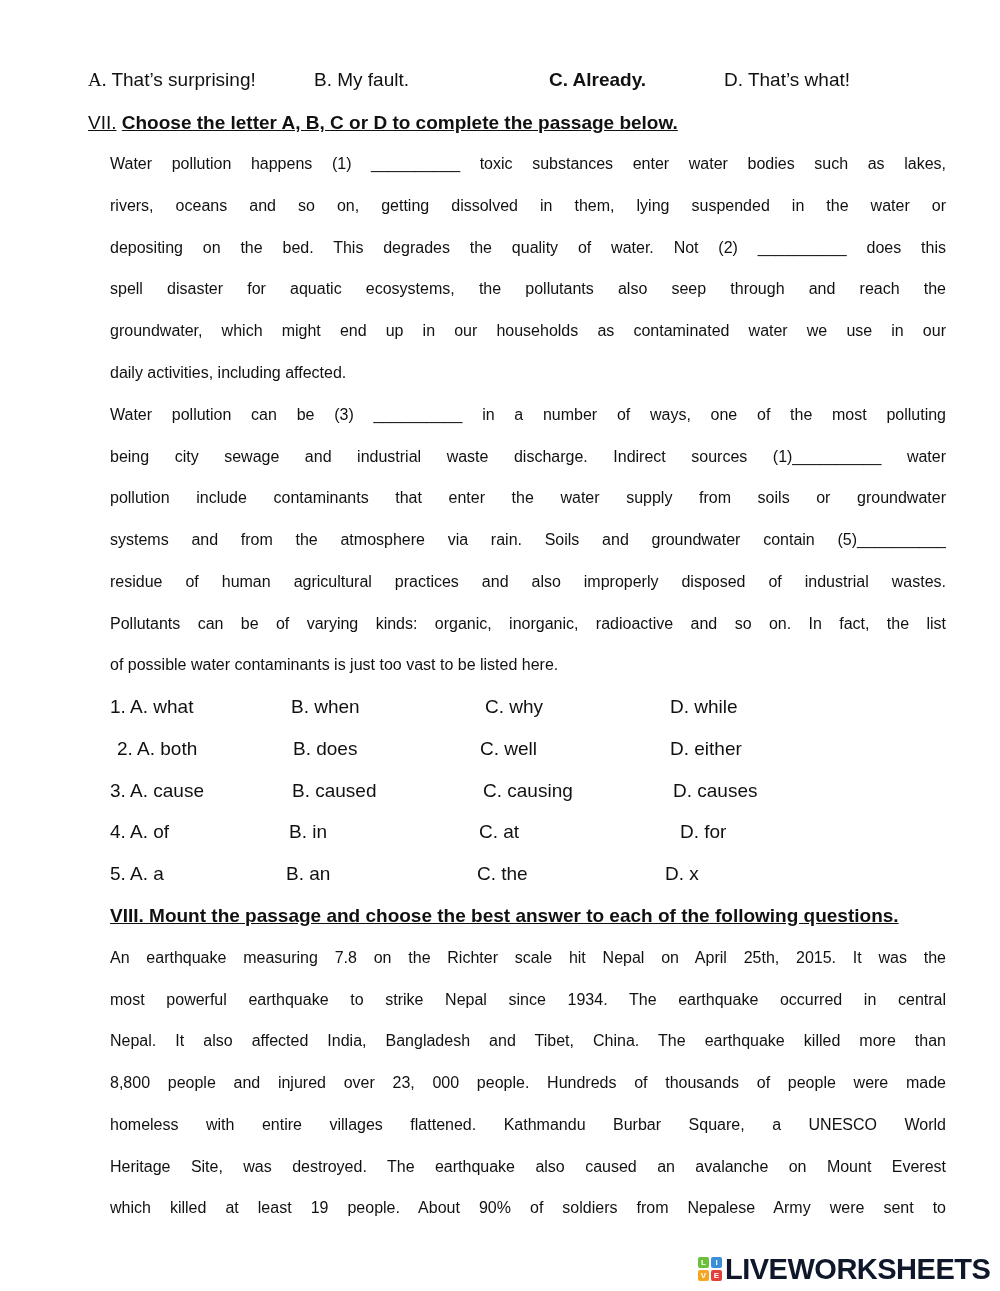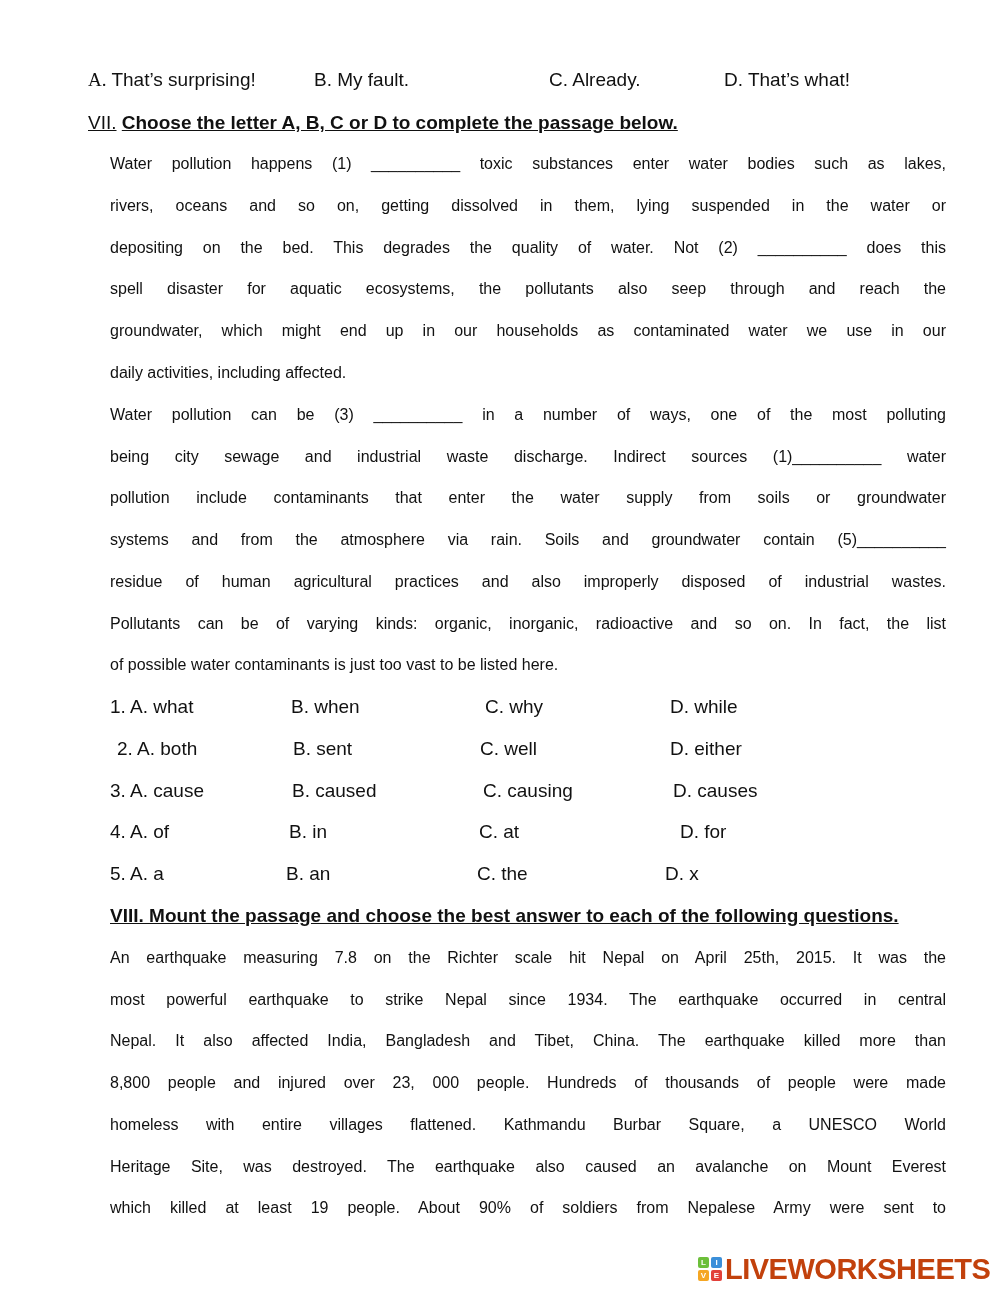--- a/index.html
+++ b/index.html
@@ -24,32 +24,32 @@
     display: grid; grid-template-columns: 11px 11px; grid-template-rows: 11px 11px; gap: 2px;
     margin-right: 3px;
   }
   .sq {
     width: 11px; height: 11px; border-radius: 2px; color: #fff;
     font-size: 8px; font-weight: bold; line-height: 11px; text-align: center;
     font-family: "Liberation Sans", sans-serif;
   }
   .logo-text {
     font-family: "Liberation Sans", sans-serif; font-weight: bold;
-    font-size: 29px; letter-spacing: -0.5px; color: #c2410c; line-height: 30px;
+    font-size: 29px; letter-spacing: -0.5px; color: #0f172a; line-height: 30px;
   }
 </style>
 </head>
 <body>
 
 <div class="abs" style="left:88px; top:68px;text-align:right;">
   <span class="serif">A.</span>
   <span>That’s surprising!</span>
 </div>
 <div class="abs" style="left:314px; top:68px;">B. My fault.</div>
-<div class="abs" style="left:549px; top:68px;">C. Already.</div>
+<div class="abs" style="left:549px; top:68px;font-weight:bold;">C. Already.</div>
 <div class="abs" style="left:724px; top:68px;">D. That’s what!</div>
 
 <div class="abs" style="left:88px; top:111px;">
   <span class="u">VII.</span>
   <span class="heading">Choose the letter A, B, C or D to complete the passage below.</span>
 </div>
 
 <div class="line justify" style="top:152px;">Water pollution happens (1) __________ toxic substances enter water bodies such as lakes,</div>
 <div class="line justify" style="top:194px;">rivers, oceans and so on, getting dissolved in them, lying suspended in the water or</div>
 <div class="line justify" style="top:236px;">depositing on the bed. This degrades the quality of water. Not (2) __________ does this</div>
@@ -65,21 +65,21 @@
 <div class="line" style="top:653px;">of possible water contaminants is just too vast to be listed here.</div>
 
 <div>
   <div class="abs" style="left:110px; top:695px;">1. A. what</div>
   <div class="abs" style="left:291px; top:695px;">B. when</div>
   <div class="abs" style="left:485px; top:695px;">C. why</div>
   <div class="abs" style="left:670px; top:695px;">D. while</div>
 </div>
 <div>
   <div class="abs" style="left:117px; top:737px;">2. A. both</div>
-  <div class="abs" style="left:293px; top:737px;">B. sent</div>
+  <div class="abs" style="left:293px; top:737px;">B. does</div>
   <div class="abs" style="left:480px; top:737px;">C. well</div>
   <div class="abs" style="left:670px; top:737px;">D. either</div>
 </div>
 <div>
   <div class="abs" style="left:110px; top:779px;">3. A. cause</div>
   <div class="abs" style="left:292px; top:779px;">B. caused</div>
   <div class="abs" style="left:483px; top:779px;">C. causing</div>
   <div class="abs" style="left:673px; top:779px;">D. causes</div>
 </div>
 <div>

